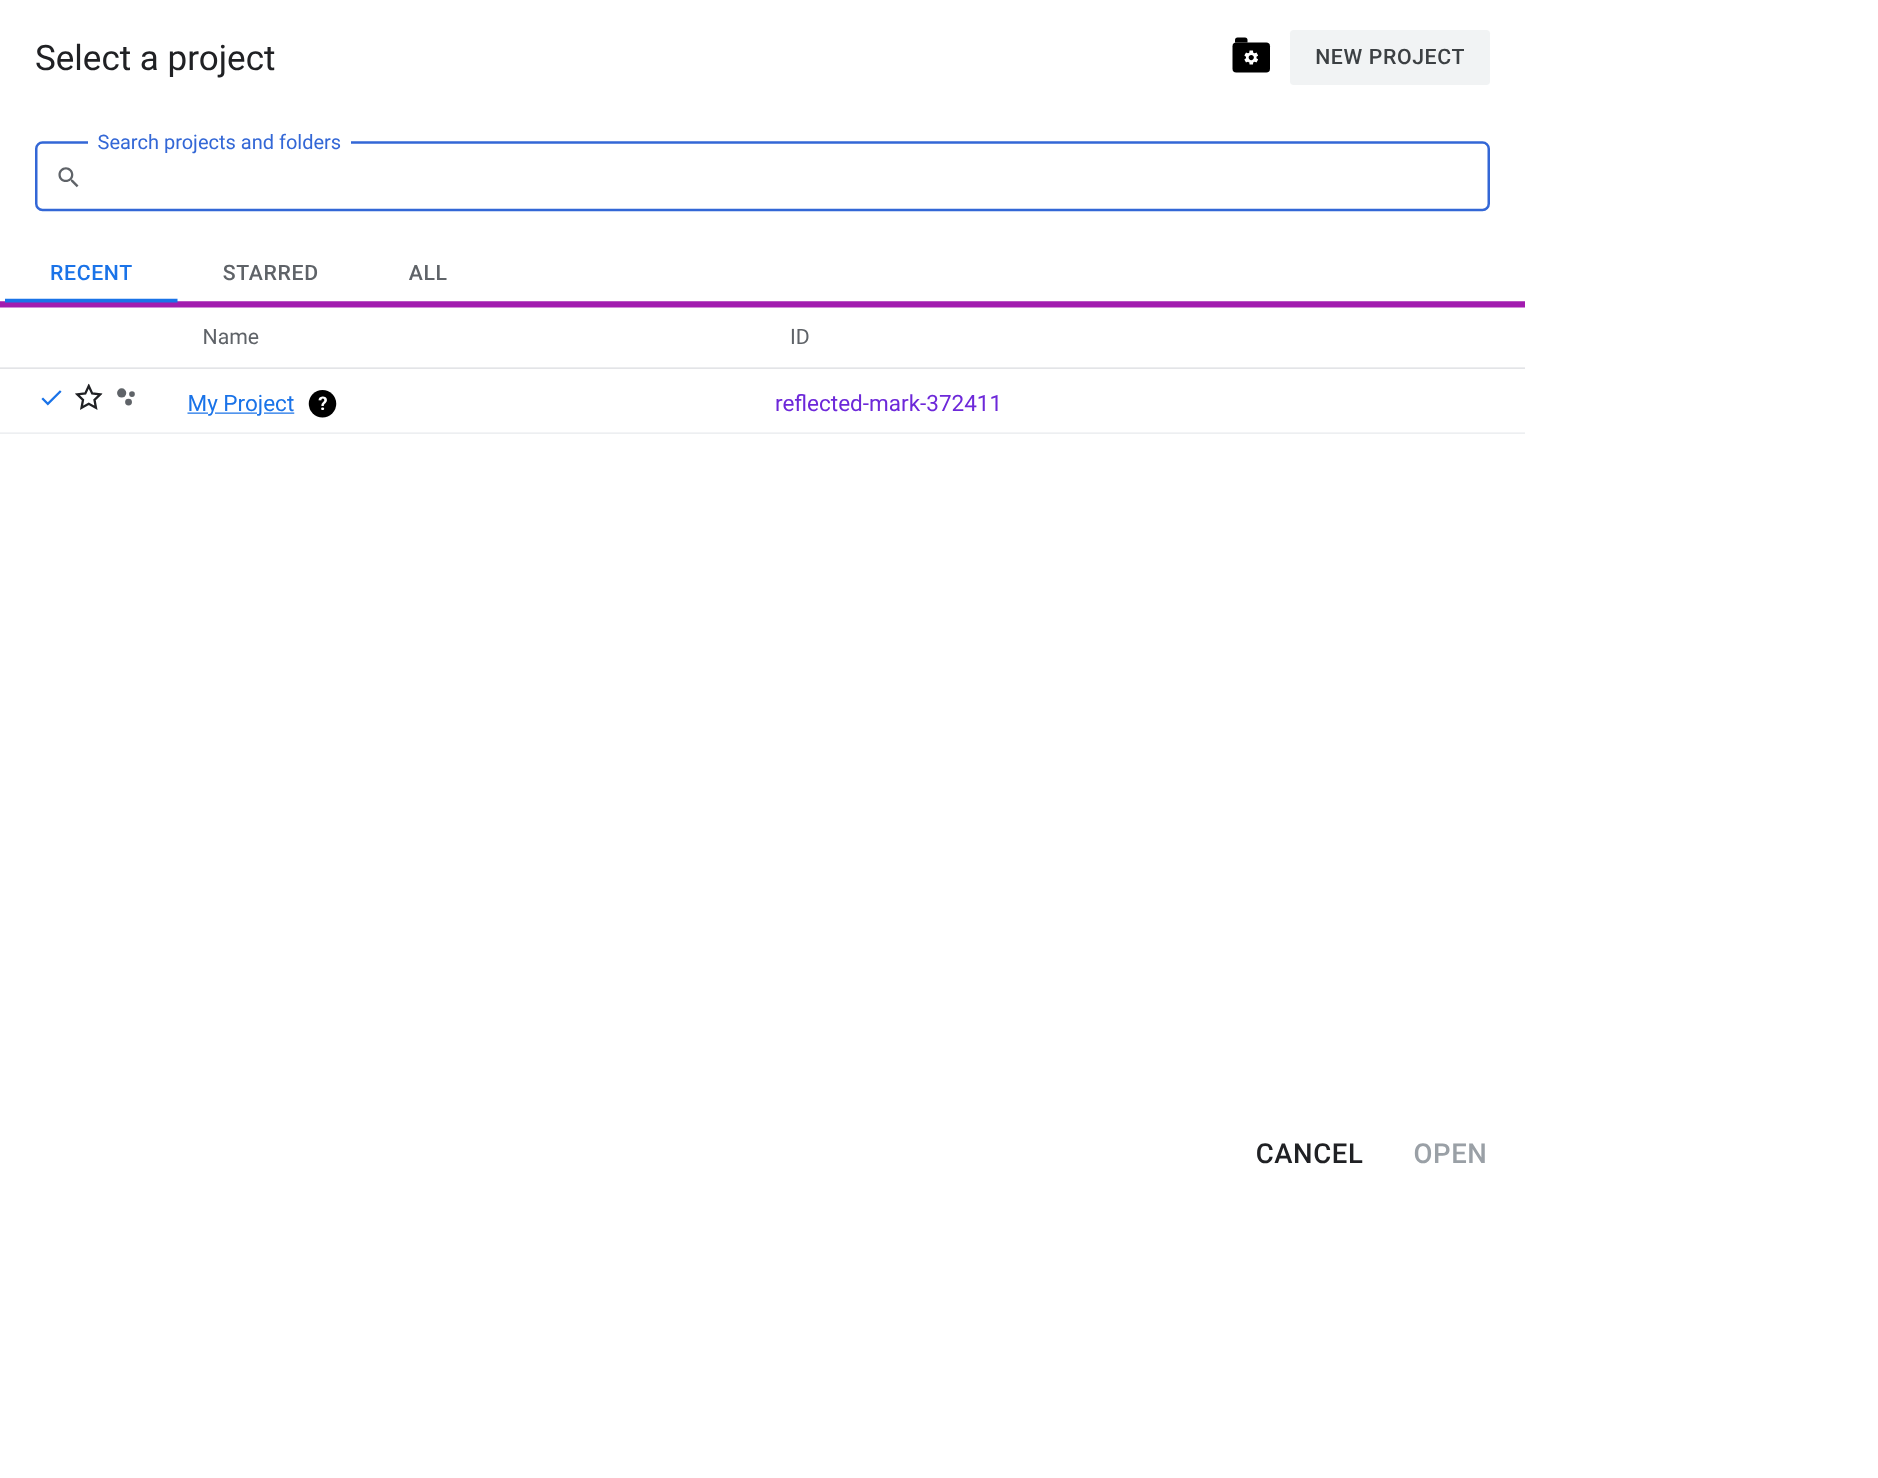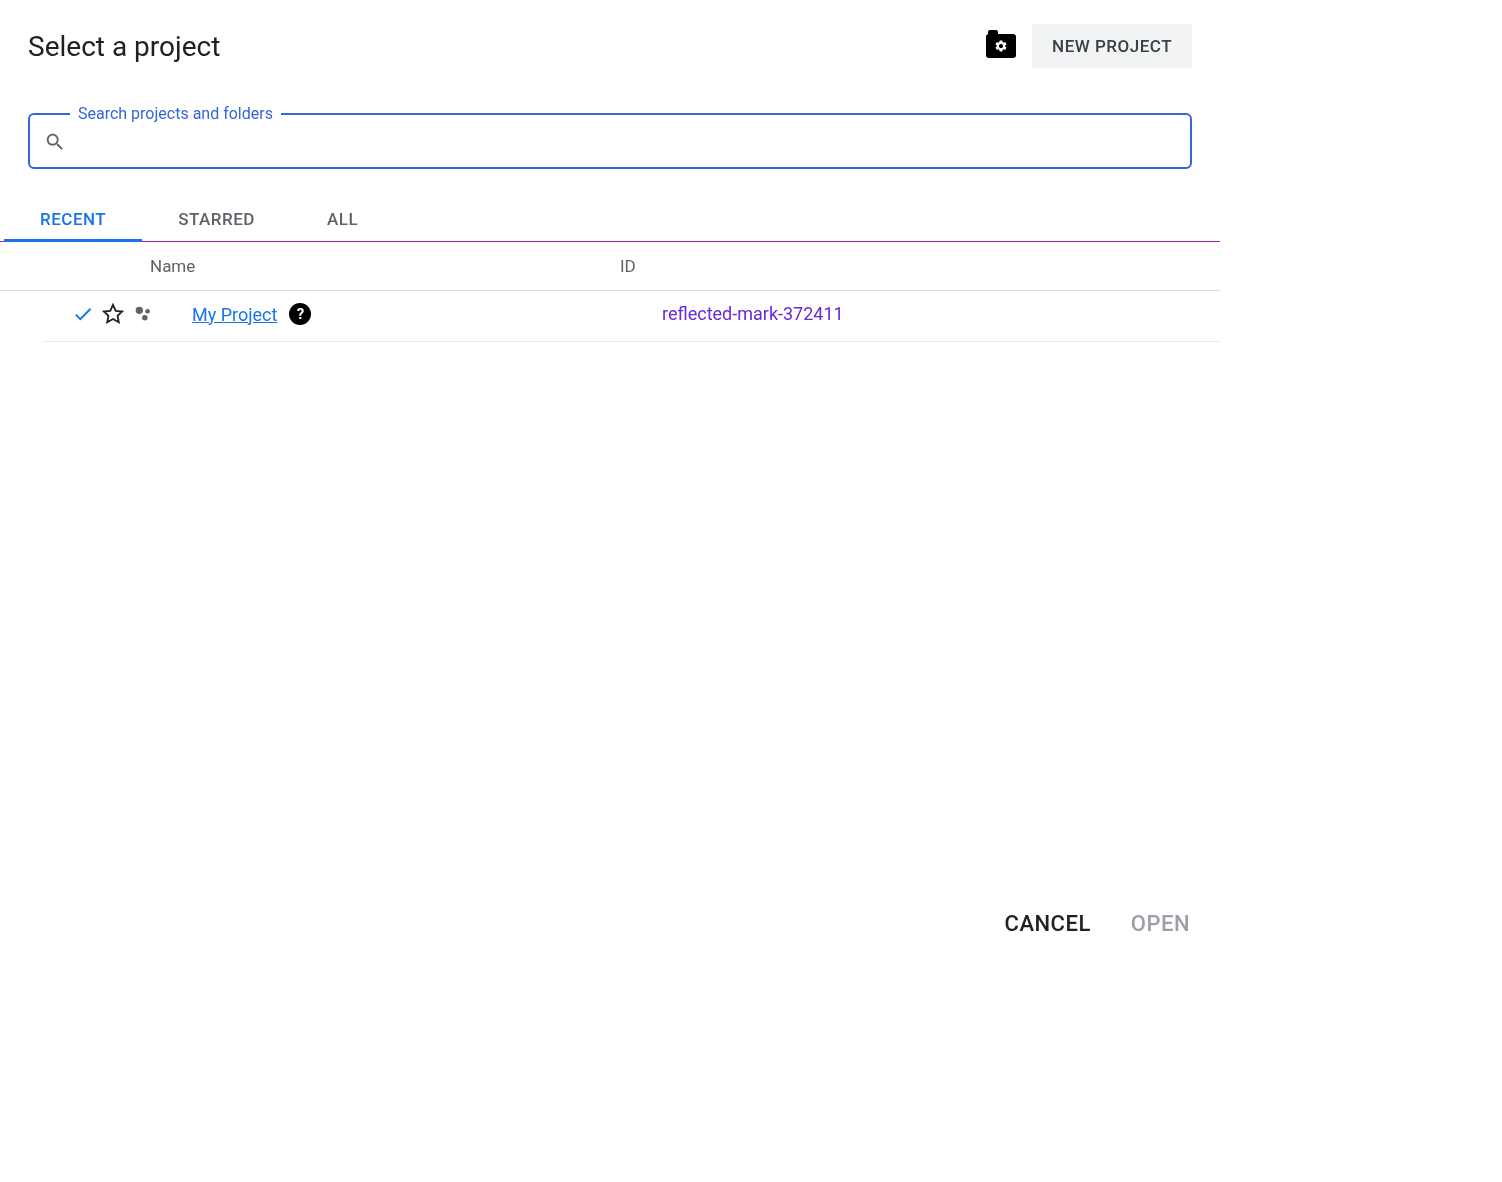--- a/index.html
+++ b/index.html
@@ -114,21 +114,21 @@
       flex: 1;
       border: none;
       outline: none;
       font-size: 18px;
       font-family: inherit;
       background: transparent;
     }
     .tabs {
       display: flex;
       margin-top: 28px;
-      border-bottom: 1px solid #a21caf;
+      border-bottom: 5px solid #a21caf;
       padding-left: 4px;
     }
     .tab {
       padding: 12px 36px;
       font-size: 17px;
       font-weight: 500;
       letter-spacing: 0.5px;
       color: #5f6368;
       cursor: pointer;
       position: relative;
@@ -144,41 +144,40 @@
       left: 0;
       right: 0;
       height: 3px;
       background: #1a73e8;
     }
     .table-area {
       flex: 1;
     }
     .table-header {
       display: flex;
-      padding: 14px 0;
+      padding: 14px 12px;
       border-bottom: 1px solid #dadce0;
       color: #5f6368;
       font-size: 17px;
     }
     .col-icons {
       width: 150px;
     }
     .col-name {
       flex: 0 0 470px;
     }
     .col-id {
       flex: 1;
     }
     .table-row {
       display: flex;
-      align-items: flex-start;
+      align-items: flex-end;
       padding: 12px 0;
       border-bottom: 1px solid #e8eaed;
       font-size: 18px;
-      margin-left: 42px;
     }
     .row-icons {
       width: 150px;
       display: flex;
       align-items: center;
       gap: 8px;
       padding-left: 30px;
     }
     .check-icon svg {
       width: 22px;

